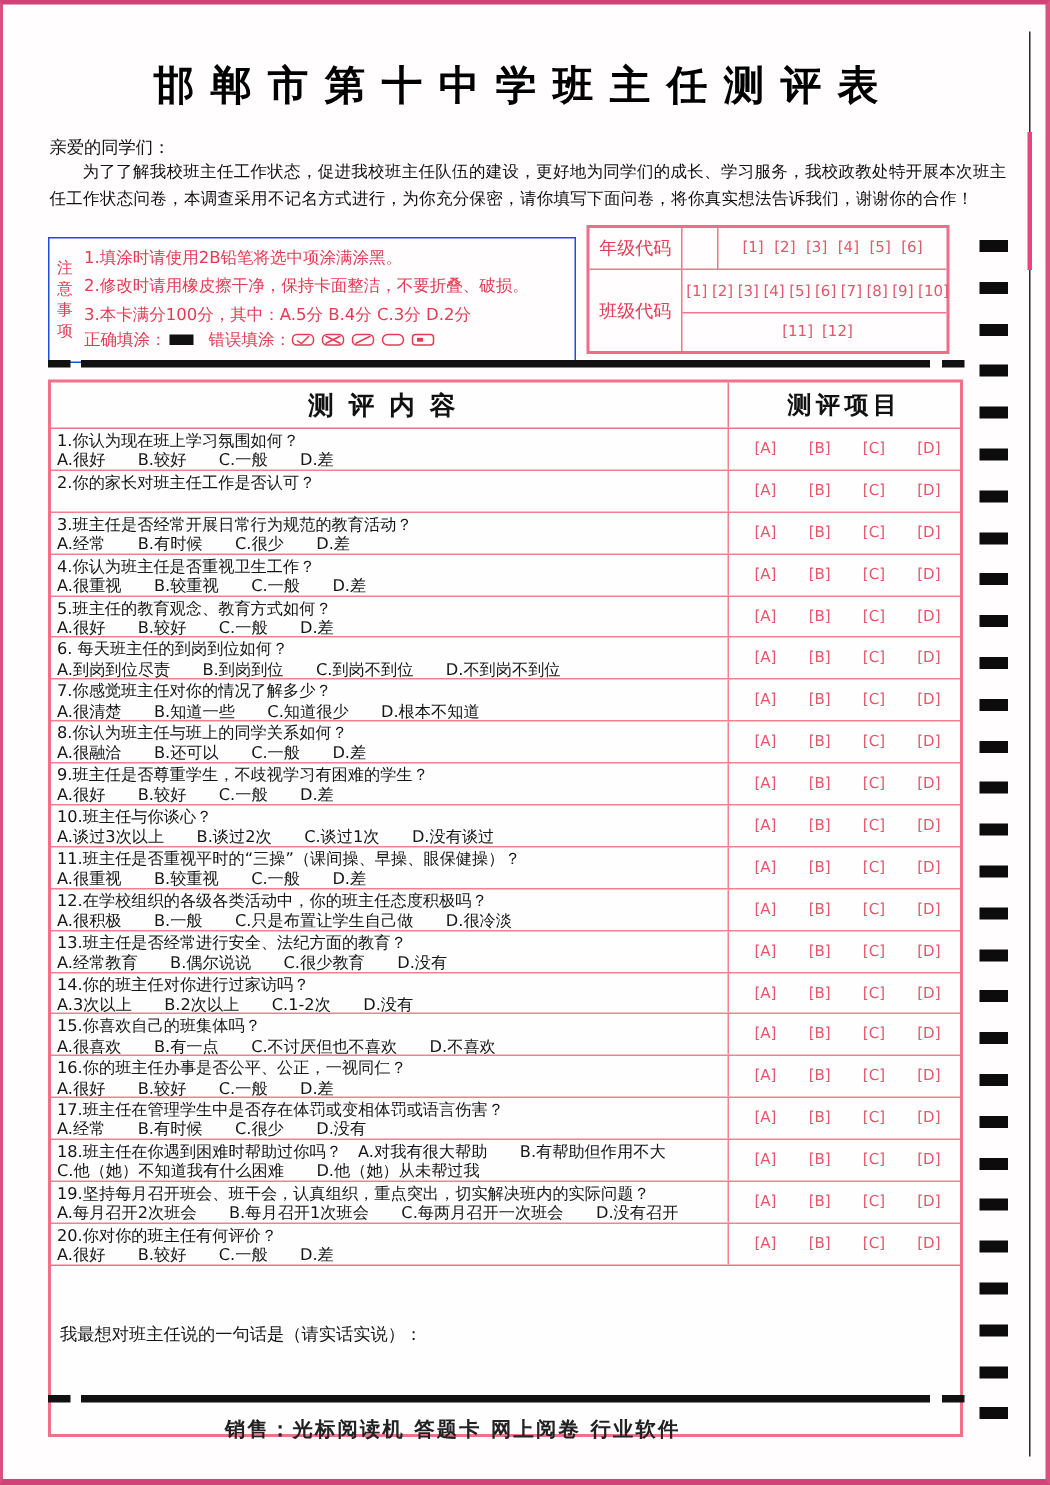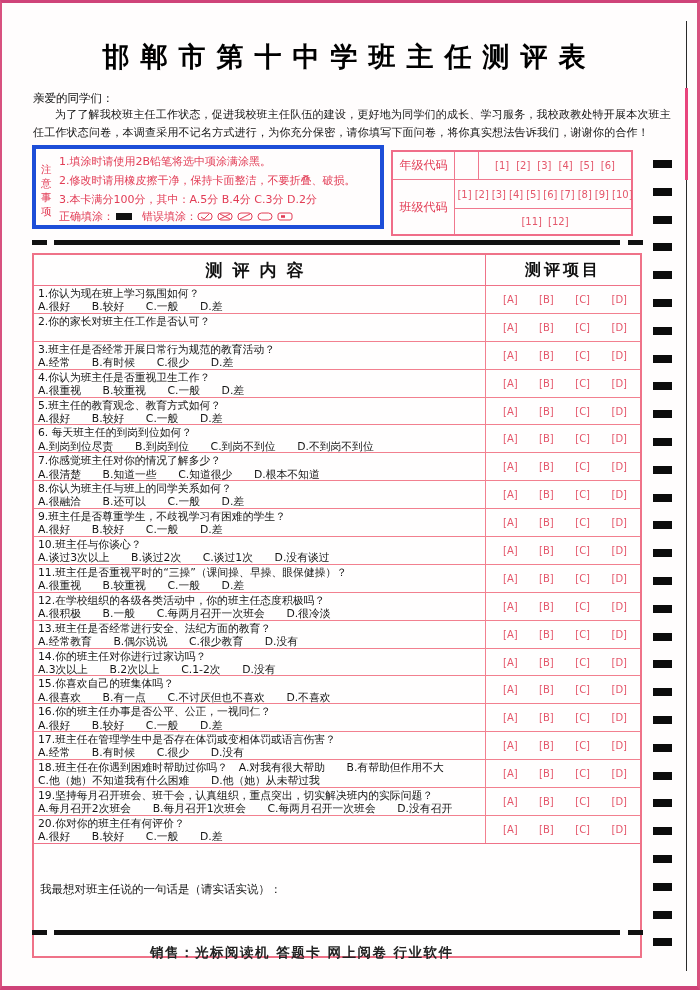--- a/index.html
+++ b/index.html
@@ -11,21 +11,21 @@
     font-family:"DejaVu Sans","Liberation Sans",sans-serif;color:#111;
   }
   .abs{position:absolute;}
   
   #title{top:36px;left:0;width:100%;text-align:center;font-size:27px;font-weight:bold;
          letter-spacing:11px;color:#000;}
   #greeting{top:88px;left:31px;font-size:11.5px;}
   #intro{top:103px;left:31px;width:640px;font-size:11px;line-height:18px;text-indent:2em;
          letter-spacing:.2px;}
   
-  #notice-box{top:142px;left:30px;width:352px;height:84px;border:4px solid #1d4ed8;
+  #notice-box{top:155px;left:30px;width:352px;height:84px;border:1px solid #1d4ed8;
               box-sizing:border-box;}
   #notice-side{position:absolute;left:5px;top:13px;width:13px;font-size:10.5px;line-height:14px;
                color:#e23c55;word-break:break-all;}
   #notice-lines{position:absolute;left:23px;top:3px;width:325px;}
   .notice-line{font-size:11px;line-height:19px;color:#e23c55;white-space:nowrap;}
   #fill-row{position:absolute;left:23px;top:60px;display:flex;align-items:center;
             font-size:11px;color:#e23c55;}
   #correct-mark{display:inline-block;width:16px;height:7px;background:#111;margin:0 10px 0 2px;}
   .wmark{margin-right:4px;display:inline-block;}
   
@@ -281,21 +281,21 @@
           <div class="bcell">
             <span class="bubble">[A]</span>
             <span class="bubble">[B]</span>
             <span class="bubble">[C]</span>
             <span class="bubble">[D]</span>
           </div>
         </div>
         <div class="qrow">
           <div class="qcell">
             <div class="qline">12.在学校组织的各级各类活动中，你的班主任态度积极吗？</div>
-            <div class="qline">A.很积极　　B.一般　　C.每两月召开一次班会　　D.很冷淡</div>
+            <div class="qline">A.很积极　　B.一般　　C.只是布置让学生自己做　　D.很冷淡</div>
           </div>
           <div class="bcell">
             <span class="bubble">[A]</span>
             <span class="bubble">[B]</span>
             <span class="bubble">[C]</span>
             <span class="bubble">[D]</span>
           </div>
         </div>
         <div class="qrow">
           <div class="qcell">

